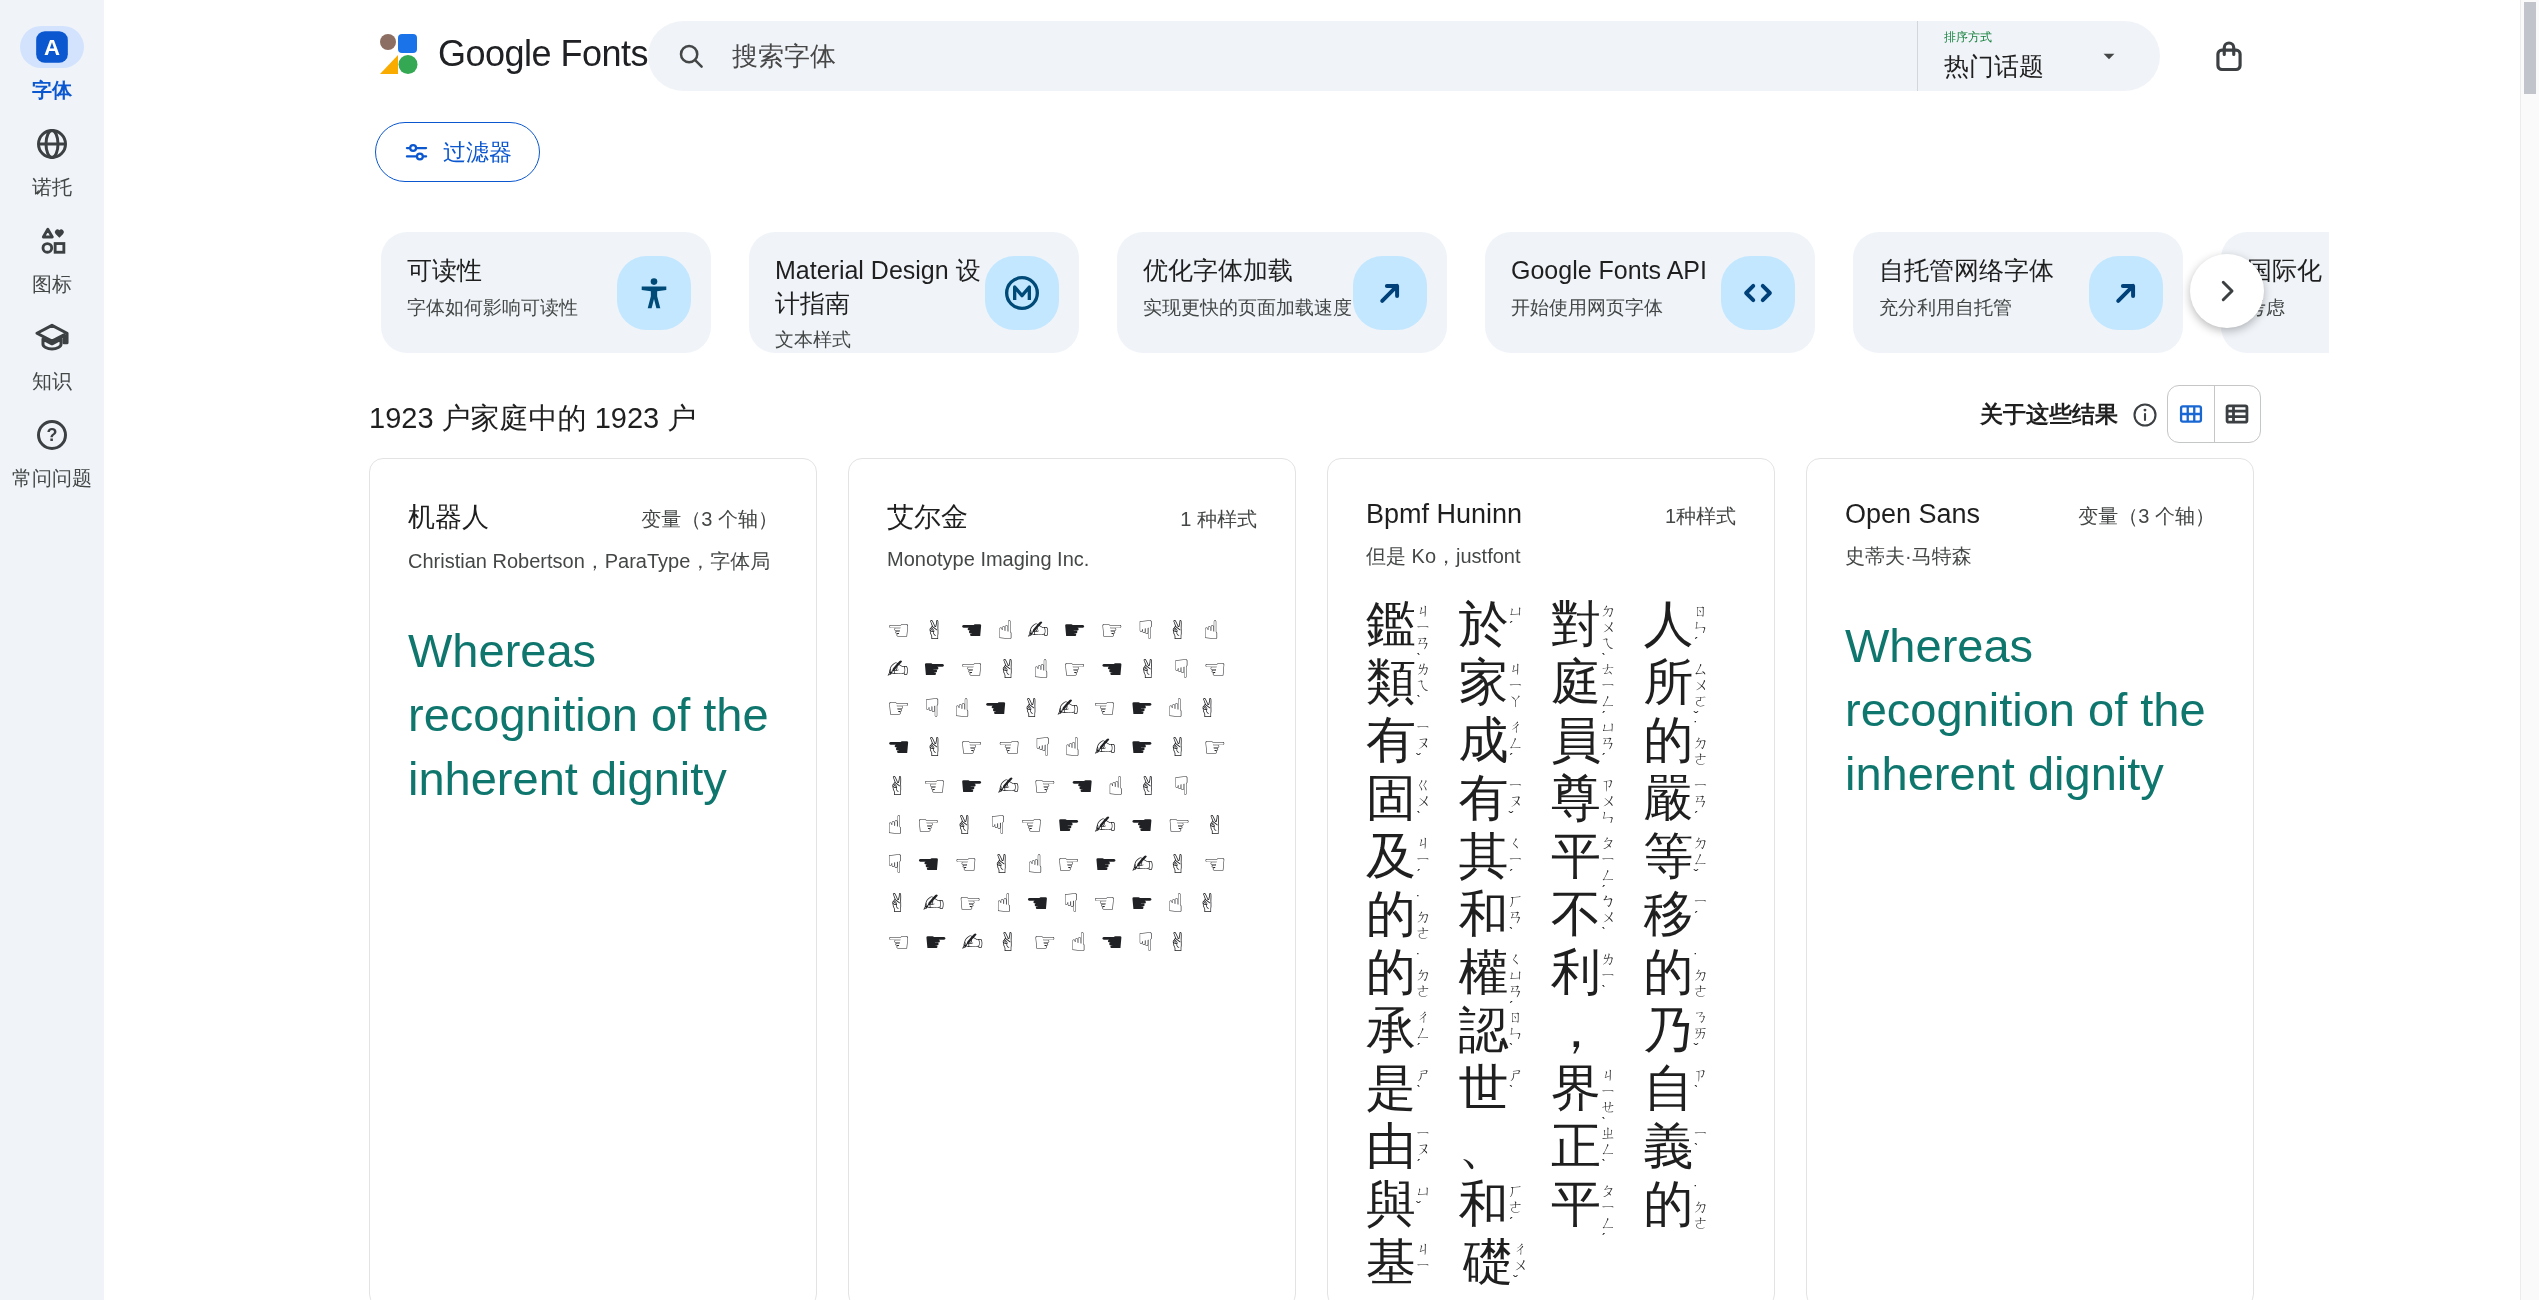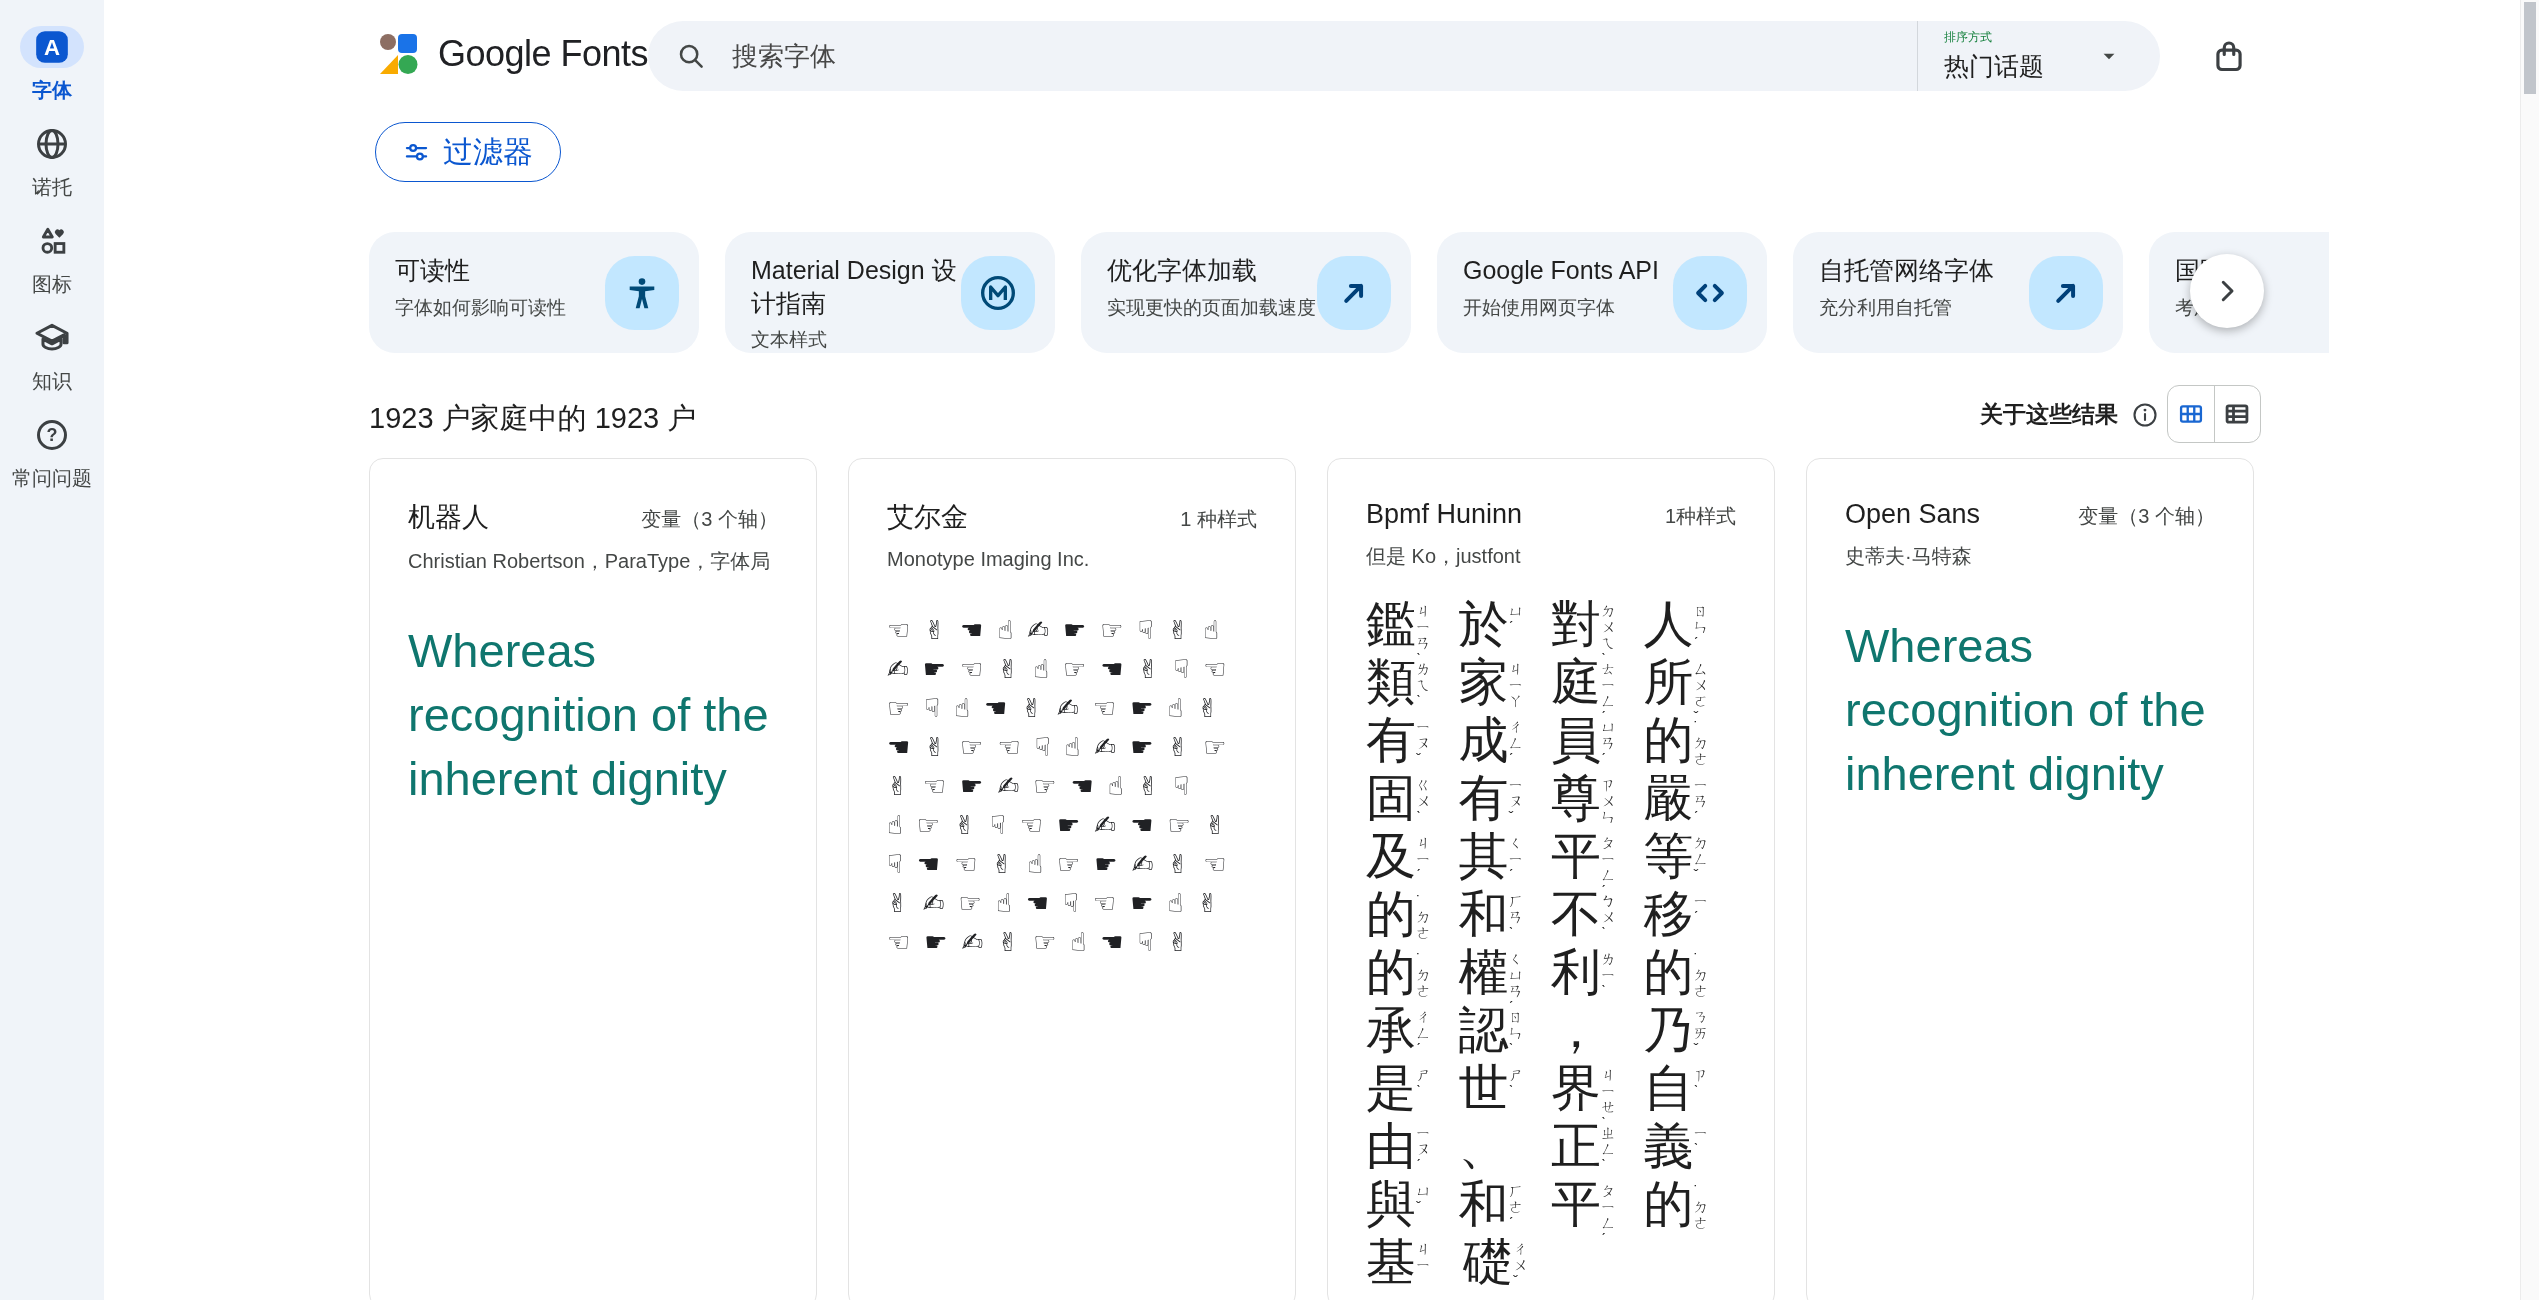--- a/index.html
+++ b/index.html
@@ -30,26 +30,26 @@
   .sort-texts{display:flex;flex-direction:column;gap:4px;}
   .sort-label{font-size:12px;color:#15803d;}
   .sort-value{font-size:25px;color:#1f1f1f;}
   .sort-caret{margin-left:52px;}
   .bag-btn{position:absolute;left:2206px;top:33px;width:46px;height:46px;display:flex;
            align-items:center;justify-content:center;cursor:pointer;background:none;border:none;}
 
   
   .filter-btn{position:absolute;left:375px;top:122px;height:60px;padding:0 27px;border:1.5px solid #0b57d0;
               border-radius:30px;background:#fff;display:flex;align-items:center;gap:13px;cursor:pointer;}
-  .filter-label{font-size:30px;color:#0b57d0;}
+  .filter-label{font-size:23px;color:#0b57d0;}
 
   
   .promo-row{position:absolute;left:369px;top:232px;width:1960px;height:121px;display:flex;gap:26px;overflow:hidden;}
   .promo-card{flex:0 0 330px;background:#f0f4f9;border-radius:26px;box-sizing:border-box;
-              padding:22px 26px;position:relative;cursor:pointer;}
+              padding:22px 26px;position:relative;cursor:pointer;margin-left:12px;}
   .promo-title{font-size:25px;font-weight:500;color:#1f1f1f;line-height:1.3;max-width:210px;}
   .promo-sub{font-size:19px;color:#444746;margin-top:8px;max-width:210px;}
   .promo-blob{position:absolute;right:20px;top:50%;transform:translateY(-50%);width:74px;height:74px;
               background:#c2e7ff;border-radius:40%;display:flex;align-items:center;justify-content:center;}
   .next-btn{position:absolute;left:2190px;top:254px;width:74px;height:74px;border-radius:50%;background:#fff;
             border:none;box-shadow:0 3px 10px rgba(0,0,0,.28);display:flex;align-items:center;justify-content:center;cursor:pointer;}
 
   
   .count-text{position:absolute;left:369px;top:399px;font-size:29px;color:#1f1f1f;}
   .about-box{position:absolute;left:1980px;top:399px;display:flex;align-items:center;gap:13px;}

